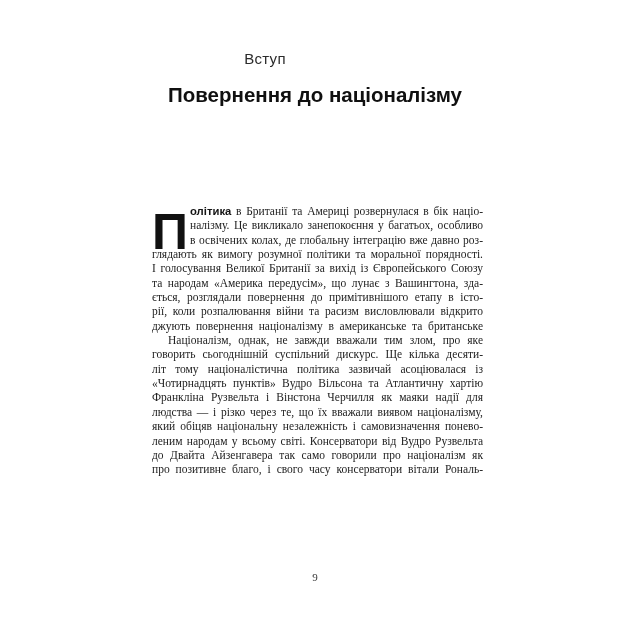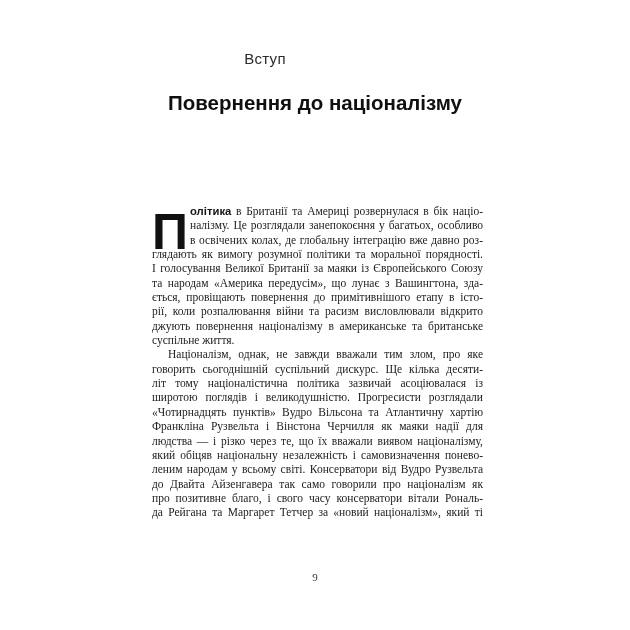--- a/index.html
+++ b/index.html
@@ -13,21 +13,21 @@
   }
   .chapter-label{
     position:absolute;top:51px;left:0;width:530px;
     text-align:center;
     font-family:"Liberation Sans", sans-serif;
     font-size:15px;line-height:16px;
     letter-spacing:0.3px;
     color:#2b2b2b;
   }
   .page-title{
-    position:absolute;top:92px;left:0;width:630px;margin:0;
+    position:absolute;top:84px;left:0;width:630px;margin:0;
     text-align:center;
     font-family:"Liberation Sans", sans-serif;
     font-size:20.5px;line-height:22px;
     font-weight:bold;
     color:#101010;
   }
   .body-block{
     position:absolute;top:204px;left:152px;width:331px;
   }
   #body-lines{position:relative;}
@@ -71,39 +71,36 @@
 
   <div class="chapter-label">Вступ</div>
 
   <h1 class="page-title">Повернення до націоналізму</h1>
 
   <div class="body-block">
     <div id="body-lines">
       <span class="drop-cap">П</span>
 
     <div class="line inset"><span class="lead-word">олітика</span> в Британії та Америці розвернулася в бік націо-</div>
-        <div class="line inset">налізму. Це розглядали занепокоєння у багатьох, особливо</div>
+        <div class="line inset">налізму. Це викликало занепокоєння у багатьох, особливо</div>
         <div class="line inset">в освічених колах, де глобальну інтеграцію вже давно роз-</div>
         <div class="line">глядають як вимогу розумної політики та моральної порядності.</div>
-        <div class="line">І голосування Великої Британії за маяки із Європейського Союзу</div>
+        <div class="line">І голосування Великої Британії за вихід із Європейського Союзу</div>
         <div class="line">та народам «Америка передусім», що лунає з Вашингтона, зда-</div>
-        <div class="line">ється, провіщають повернення до примітивнішого етапу в істо-</div>
+        <div class="line">ється, розглядали повернення до примітивнішого етапу в істо-</div>
         <div class="line">рії, коли розпалювання війни та расизм висловлювали відкрито</div>
         <div class="line">джують повернення націоналізму в американське та британське</div>
-        <div class="line para-end">суспільне життя.</div>
         <div class="line indent">Націоналізм, однак, не завжди вважали тим злом, про яке</div>
         <div class="line">говорить сьогоднішній суспільний дискурс. Ще кілька десяти-</div>
         <div class="line">літ тому націоналістична політика зазвичай асоціювалася із</div>
-        <div class="line">широтою поглядів і великодушністю. Прогресисти розглядали</div>
         <div class="line">«Чотирнадцять пунктів» Вудро Вільсона та Атлантичну хартію</div>
         <div class="line">Франкліна Рузвельта і Вінстона Черчилля як маяки надії для</div>
         <div class="line">людства — і різко через те, що їх вважали виявом націоналізму,</div>
         <div class="line">який обіцяв національну незалежність і самовизначення понево-</div>
         <div class="line">леним народам у всьому світі. Консерватори від Вудро Рузвельта</div>
         <div class="line">до Двайта Айзенгавера так само говорили про націоналізм як</div>
         <div class="line">про позитивне благо, і свого часу консерватори вітали Рональ-</div>
-        <div class="line">да Рейгана та Маргарет Тетчер за «новий націоналізм», який ті</div>
       </div>
   </div>
 
   <div class="page-number">9</div>
 
 </div>
 
 </body></html>

